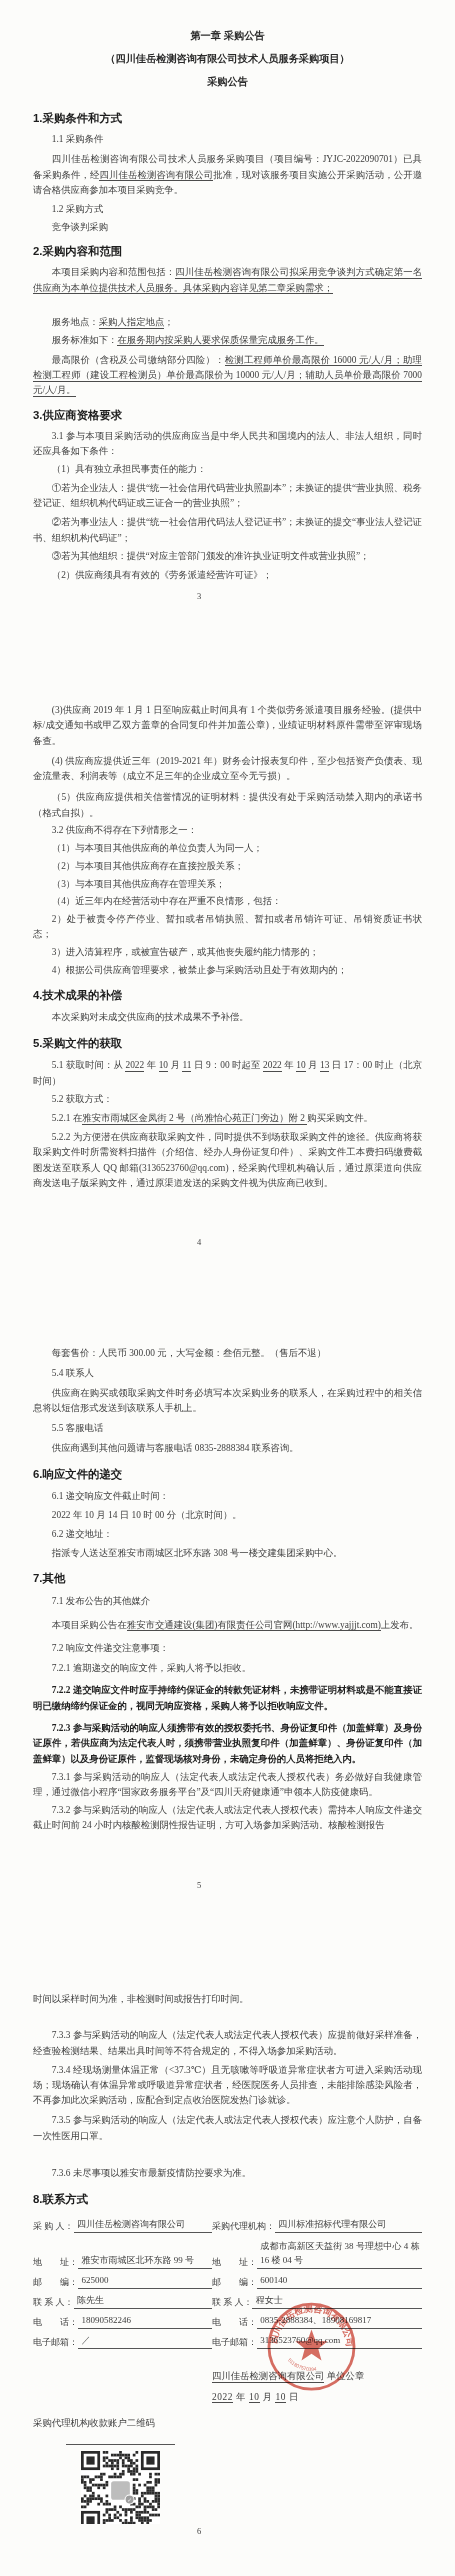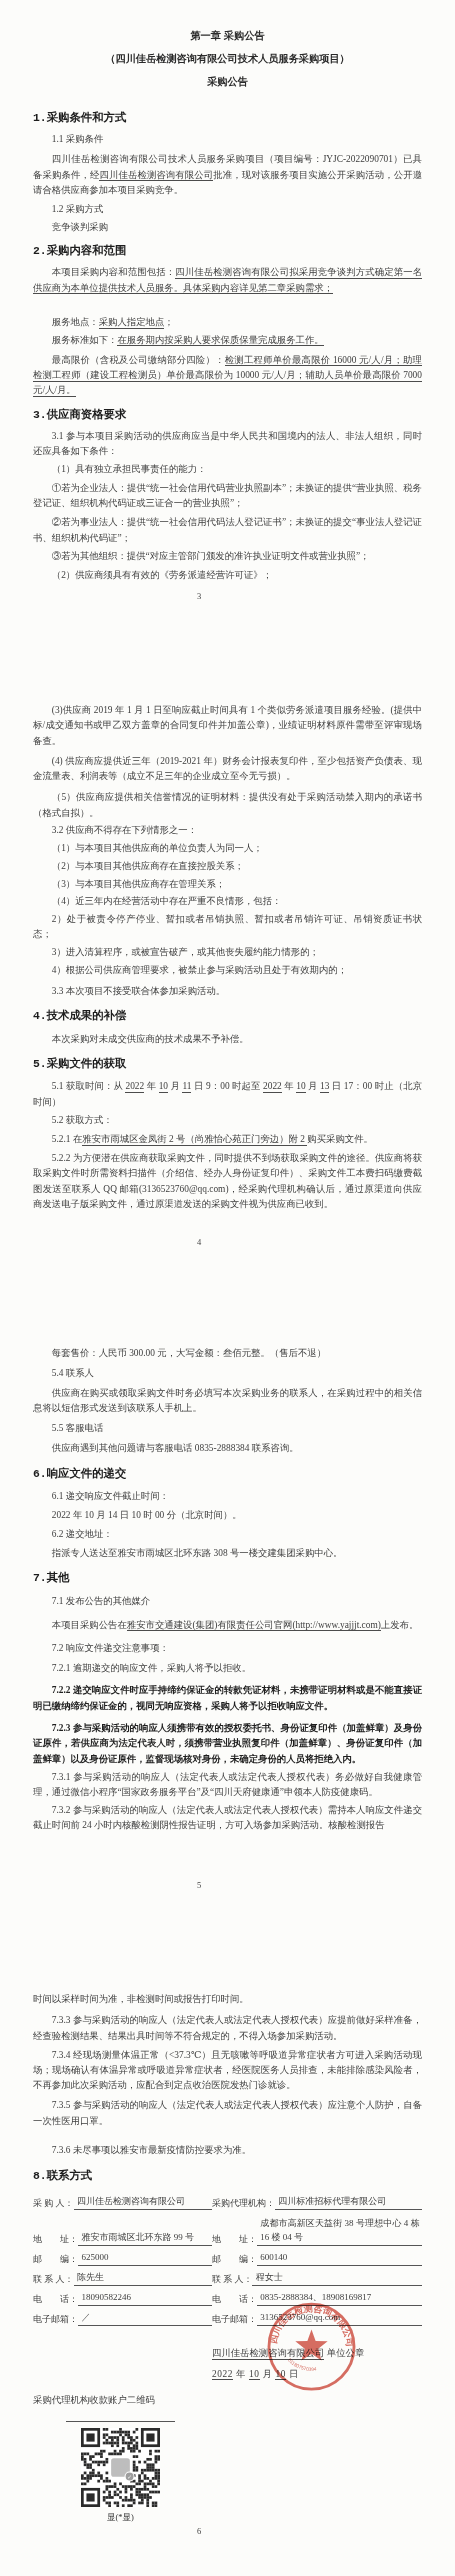--- a/index.html
+++ b/index.html
@@ -3,21 +3,21 @@
 <meta charset="utf-8">
 <style>
   html,body{margin:0;padding:0;background:#fcfcfa;}
   body{width:455px;font-family:"Liberation Serif","DejaVu Serif",serif;color:#3d3d3d;}
   .page{position:relative;width:455px;overflow:hidden;background:#fcfcfa;}
   .content{box-sizing:border-box;height:589px;overflow:hidden;padding:0 33px;text-align:justify;}
   .pt-title{padding-top:24px;}
   .pt-cont{padding-top:57px;}
   .tline{font-family:"Liberation Sans","DejaVu Sans",sans-serif;font-weight:bold;font-size:10.2px;
          line-height:23px;text-align:center;color:#2a2a2a;}
-  .h2{font-family:Liberation Mono, monospace;font-weight:bold;font-size:11.4px;
+  .h2{font-family:Liberation Sans, sans-serif;font-weight:bold;font-size:11.4px;
       line-height:16.5px;color:#1d1d1d;text-align:left;}
   .para{margin:0;font-size:9.4px;line-height:15.4px;}
   .para.ind{text-indent:2em;}
   .para.bold{font-weight:bold;color:#1f1f1f;}
   span.u{border-bottom:0.6px solid #4c4c4c;padding-bottom:0.6px;}
   .pagenum{position:absolute;top:591px;left:0;width:398px;text-align:center;
            font-size:8.5px;color:#444;}
   
   .contacts{margin-top:8px;display:grid;grid-template-columns:46% 54%;font-size:9px;}
   .crow{display:flex;align-items:flex-end;min-height:20px;padding-bottom:2.3px;box-sizing:border-box;}
@@ -70,21 +70,20 @@
       <p class="para ind" style="margin-top: 4.6px;"><span>(4) 供应商应提供近三年（2019-2021 年）财务会计报表复印件，至少包括资产负债表、现金流量表、利润表等（成立不足三年的企业成立至今无亏损）。</span></p>
       <p class="para ind" style="margin-top: 5.7px;"><span>（5）供应商应提供相关信誉情况的证明材料：提供没有处于采购活动禁入期内的承诺书（格式自拟）。</span></p>
       <p class="para ind" style="margin-top: 2.3px;"><span>3.2 供应商不得存在下列情形之一：</span></p>
       <p class="para ind" style="margin-top: 2.3px;"><span>（1）与本项目其他供应商的单位负责人为同一人；</span></p>
       <p class="para ind" style="margin-top: 2.3px;"><span>（2）与本项目其他供应商存在直接控股关系；</span></p>
       <p class="para ind" style="margin-top: 2.3px;"><span>（3）与本项目其他供应商存在管理关系；</span></p>
       <p class="para ind" style="margin-top: 2.3px;"><span>（4）近三年内在经营活动中存在严重不良情形，包括：</span></p>
       <p class="para ind" style="margin-top: 2.3px;"><span>2）处于被责令停产停业、暂扣或者吊销执照、暂扣或者吊销许可证、吊销资质证书状态；</span></p>
       <p class="para ind" style="margin-top: 2.3px;"><span>3）进入清算程序，或被宣告破产，或其他丧失履约能力情形的；</span></p>
       <p class="para ind" style="margin-top: 2.3px;"><span>4）根据公司供应商管理要求，被禁止参与采购活动且处于有效期内的；</span></p>
-      <p class="para ind" style="margin-top: 5.7px;"><span>3.3 本次项目不接受联合体参加采购活动。</span></p>
       <div class="h2" style="margin-top: 9px;">4.技术成果的补偿</div>
       <p class="para ind" style="margin-top: 6.8px;"><span>本次采购对未成交供应商的技术成果不予补偿。</span></p>
       <div class="h2" style="margin-top: 9px;">5.采购文件的获取</div>
       <p class="para ind" style="margin-top: 6.8px;"><span>5.1 获取时间：从 </span><span class="u">2022</span><span> 年 </span><span class="u">10</span><span> 月 </span><span class="u">11</span><span> 日 9：00 时起至 </span><span class="u">2022</span><span> 年 </span><span class="u">10</span><span> 月 </span><span class="u">13</span><span> 日 17：00 时止（北京时间）</span></p>
       <p class="para ind" style="margin-top: 3.4px;"><span>5.2 获取方式：</span></p>
       <p class="para ind" style="margin-top: 3.4px;"><span>5.2.1 在</span><span class="u">雅安市雨城区金凤街 2 号（尚雅怡心苑正门旁边）附 2 </span><span>购买采购文件。</span></p>
       <p class="para ind" style="margin-top: 3.4px;"><span>5.2.2 为方便潜在供应商获取采购文件，同时提供不到场获取采购文件的途径。供应商将获取采购文件时所需资料扫描件（介绍信、经办人身份证复印件）、采购文件工本费扫码缴费截图发送至联系人 QQ 邮箱(3136523760@qq.com)，经采购代理机构确认后，通过原渠道向供应商发送电子版采购文件，通过原渠道发送的采购文件视为供应商已收到。</span></p>
     </div>
   <div class="pagenum">4</div>
 </div>
@@ -110,24 +109,24 @@
       <p class="para ind bold" style="margin-top: 6.8px;"><span>7.2.3 参与采购活动的响应人须携带有效的授权委托书、身份证复印件（加盖鲜章）及身份证原件，若供应商为法定代表人时，须携带营业执照复印件（加盖鲜章）、身份证复印件（加盖鲜章）以及身份证原件，监督现场核对身份，未确定身份的人员将拒绝入内。</span></p>
       <p class="para ind" style="margin-top: 2.3px;"><span>7.3.1 参与采购活动的响应人（法定代表人或法定代表人授权代表）务必做好自我健康管理，通过微信小程序“国家政务服务平台”及“四川天府健康通”申领本人防疫健康码。</span></p>
       <p class="para ind" style="margin-top: 2.3px;"><span>7.3.2 参与采购活动的响应人（法定代表人或法定代表人授权代表）需持本人响应文件递交截止时间前 24 小时内核酸检测阴性报告证明，方可入场参加采购活动。核酸检测报告</span></p>
     </div>
   <div class="pagenum">5</div>
 </div>
 
 <div class="page" style="height:640px">
   <div class="content pt-cont">
       <p class="para"><span>时间以采样时间为准，非检测时间或报告打印时间。</span></p>
-      <p class="para ind" style="margin-top: 6px;"><span>7.3.3 参与采购活动的响应人（法定代表人或法定代表人授权代表）应提前做好采样准备，经查验检测结果、结果出具时间等不符合规定的，不得入场参加采购活动。</span></p>
+      <p class="para ind" style="margin-top: 21px;"><span>7.3.3 参与采购活动的响应人（法定代表人或法定代表人授权代表）应提前做好采样准备，经查验检测结果、结果出具时间等不符合规定的，不得入场参加采购活动。</span></p>
       <p class="para ind" style="margin-top: 3.4px;"><span>7.3.4 经现场测量体温正常（&lt;37.3℃）且无咳嗽等呼吸道异常症状者方可进入采购活动现场；现场确认有体温异常或呼吸道异常症状者，经医院医务人员排查，未能排除感染风险者，不再参加此次采购活动，应配合到定点收治医院发热门诊就诊。</span></p>
       <p class="para ind" style="margin-top: 4.6px;"><span>7.3.5 参与采购活动的响应人（法定代表人或法定代表人授权代表）应注意个人防护，自备一次性医用口罩。</span></p>
-      <p class="para ind" style="margin-top: 14px;"><span>7.3.6 未尽事项以雅安市最新疫情防控要求为准。</span></p>
+      <p class="para ind" style="margin-top: 22px;"><span>7.3.6 未尽事项以雅安市最新疫情防控要求为准。</span></p>
       <div class="h2" style="margin-top: 9px;">8.联系方式</div>
       <div class="contacts">
         <div class="crow">
           <span class="clabel">采 购 人：</span>
           <span class="cval">四川佳岳检测咨询有限公司</span>
         </div>
         <div class="crow">
           <span class="clabel">采购代理机构：</span>
           <span class="cval">四川标准招标代理有限公司</span>
         </div>

